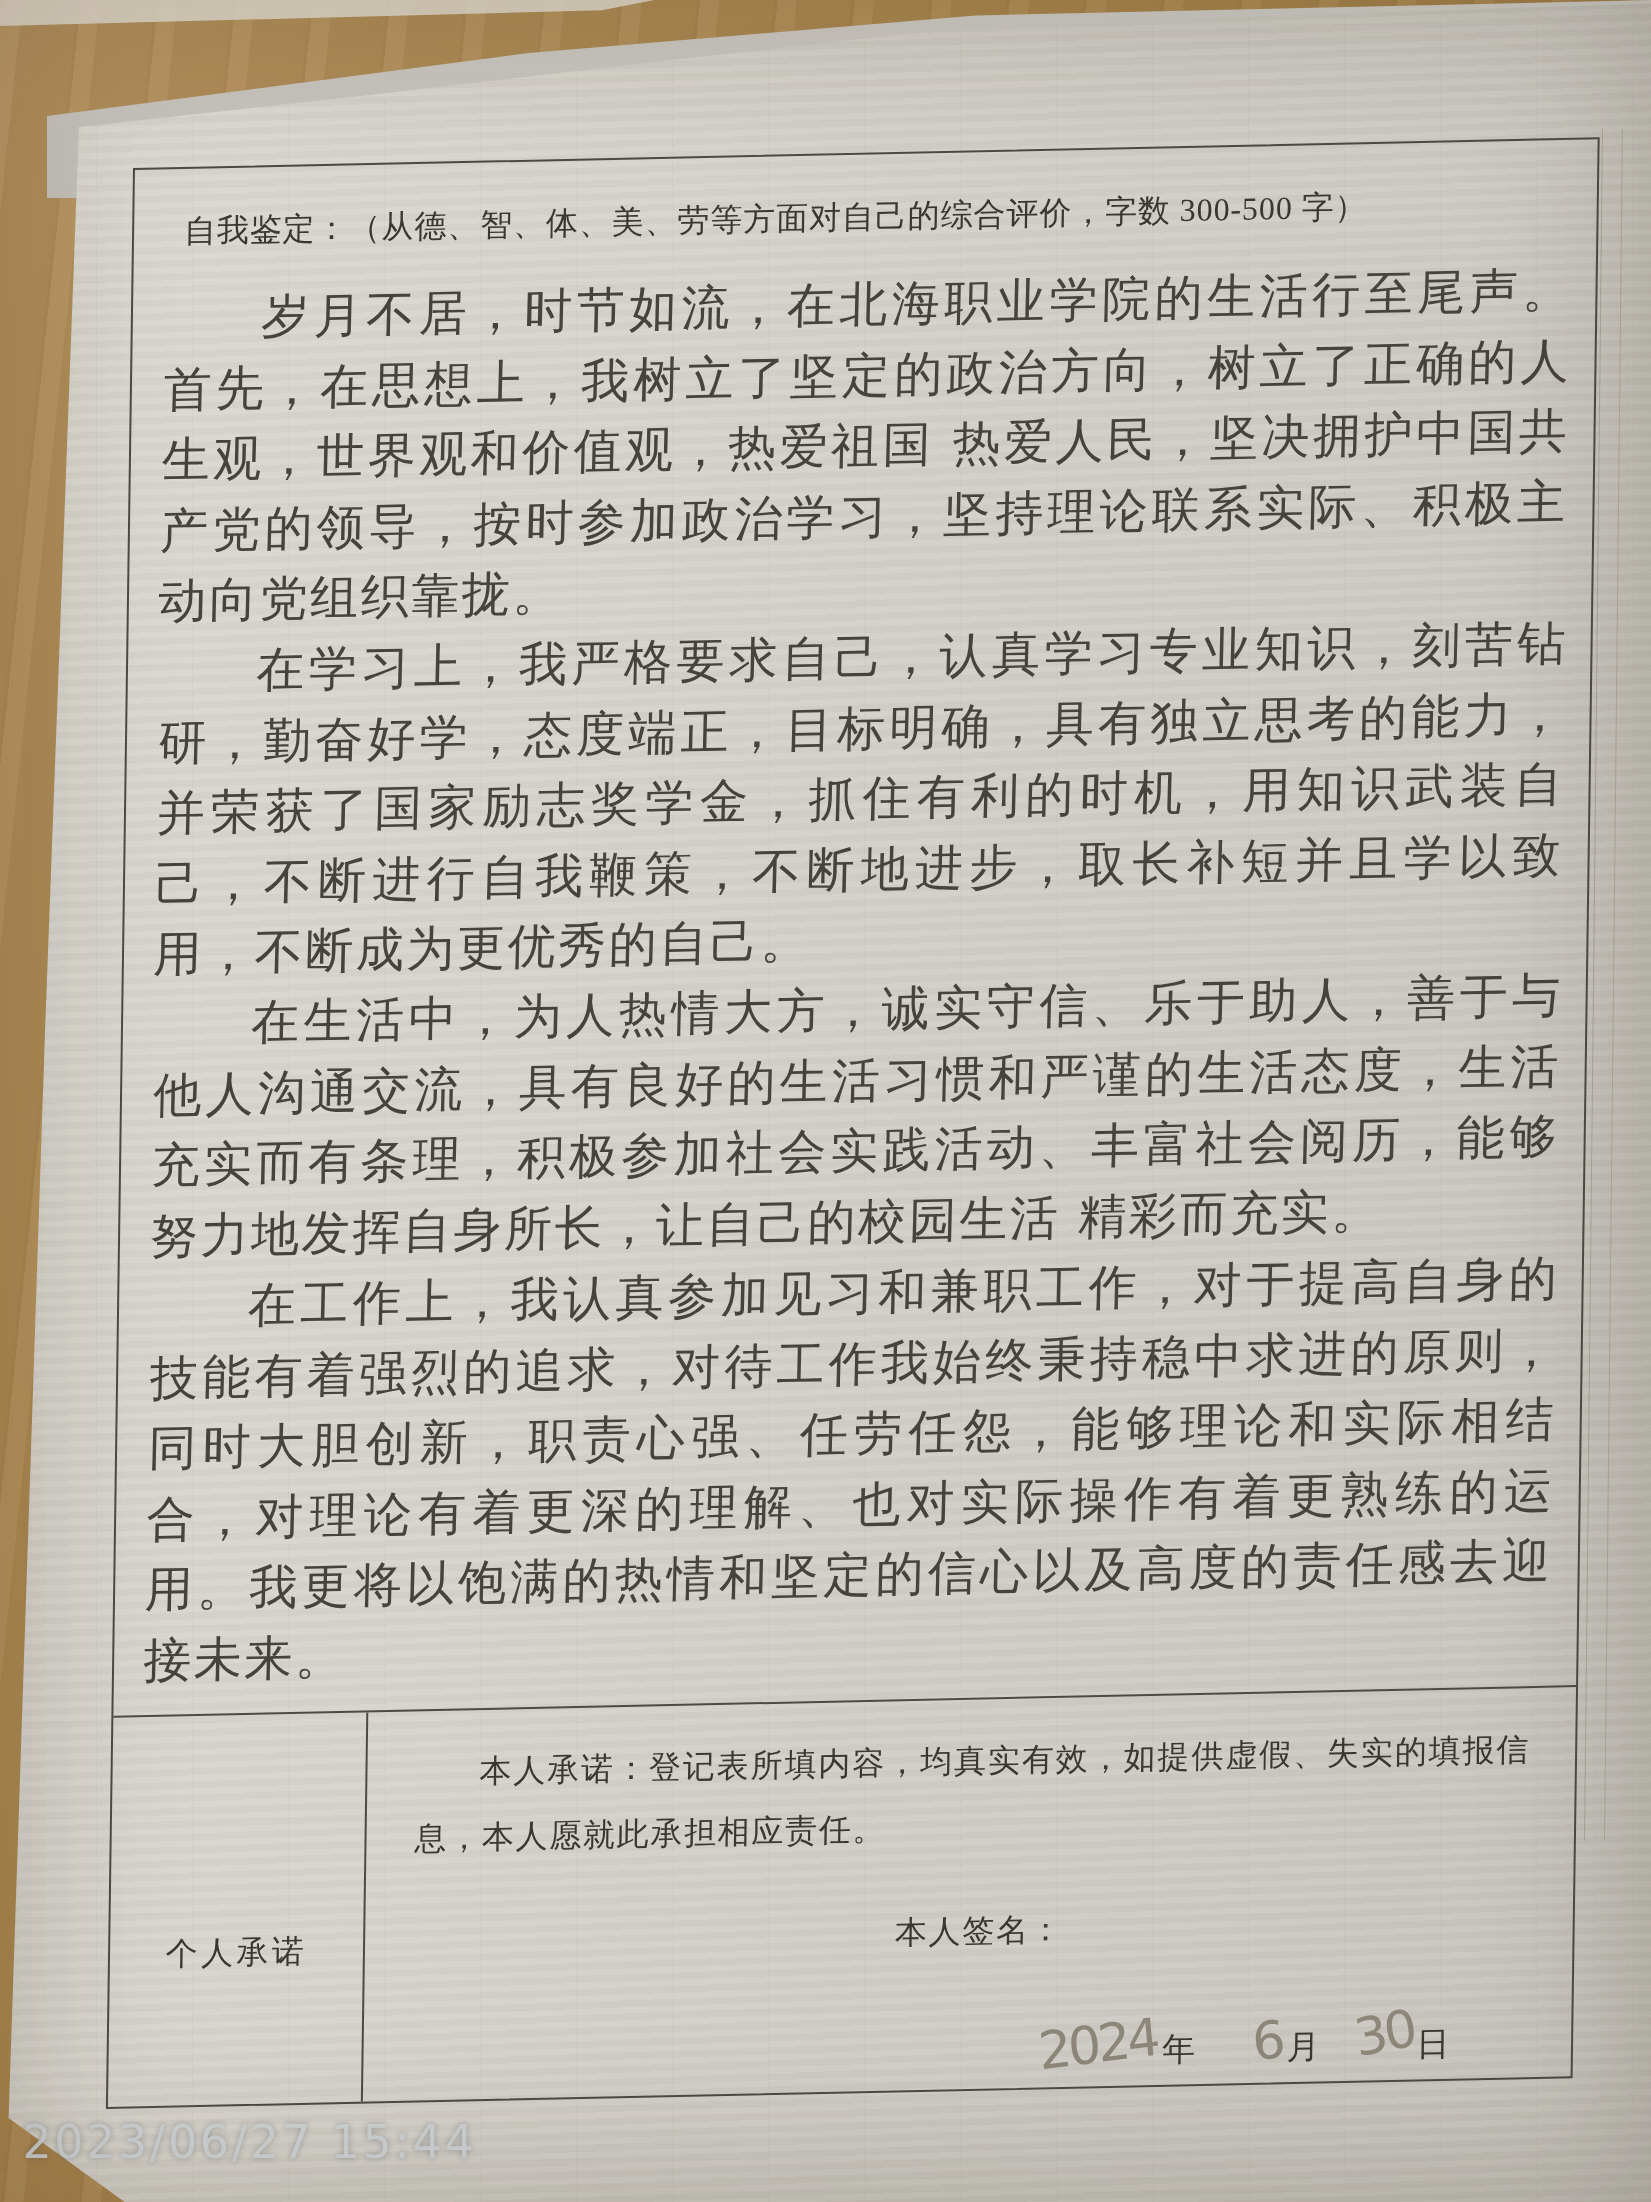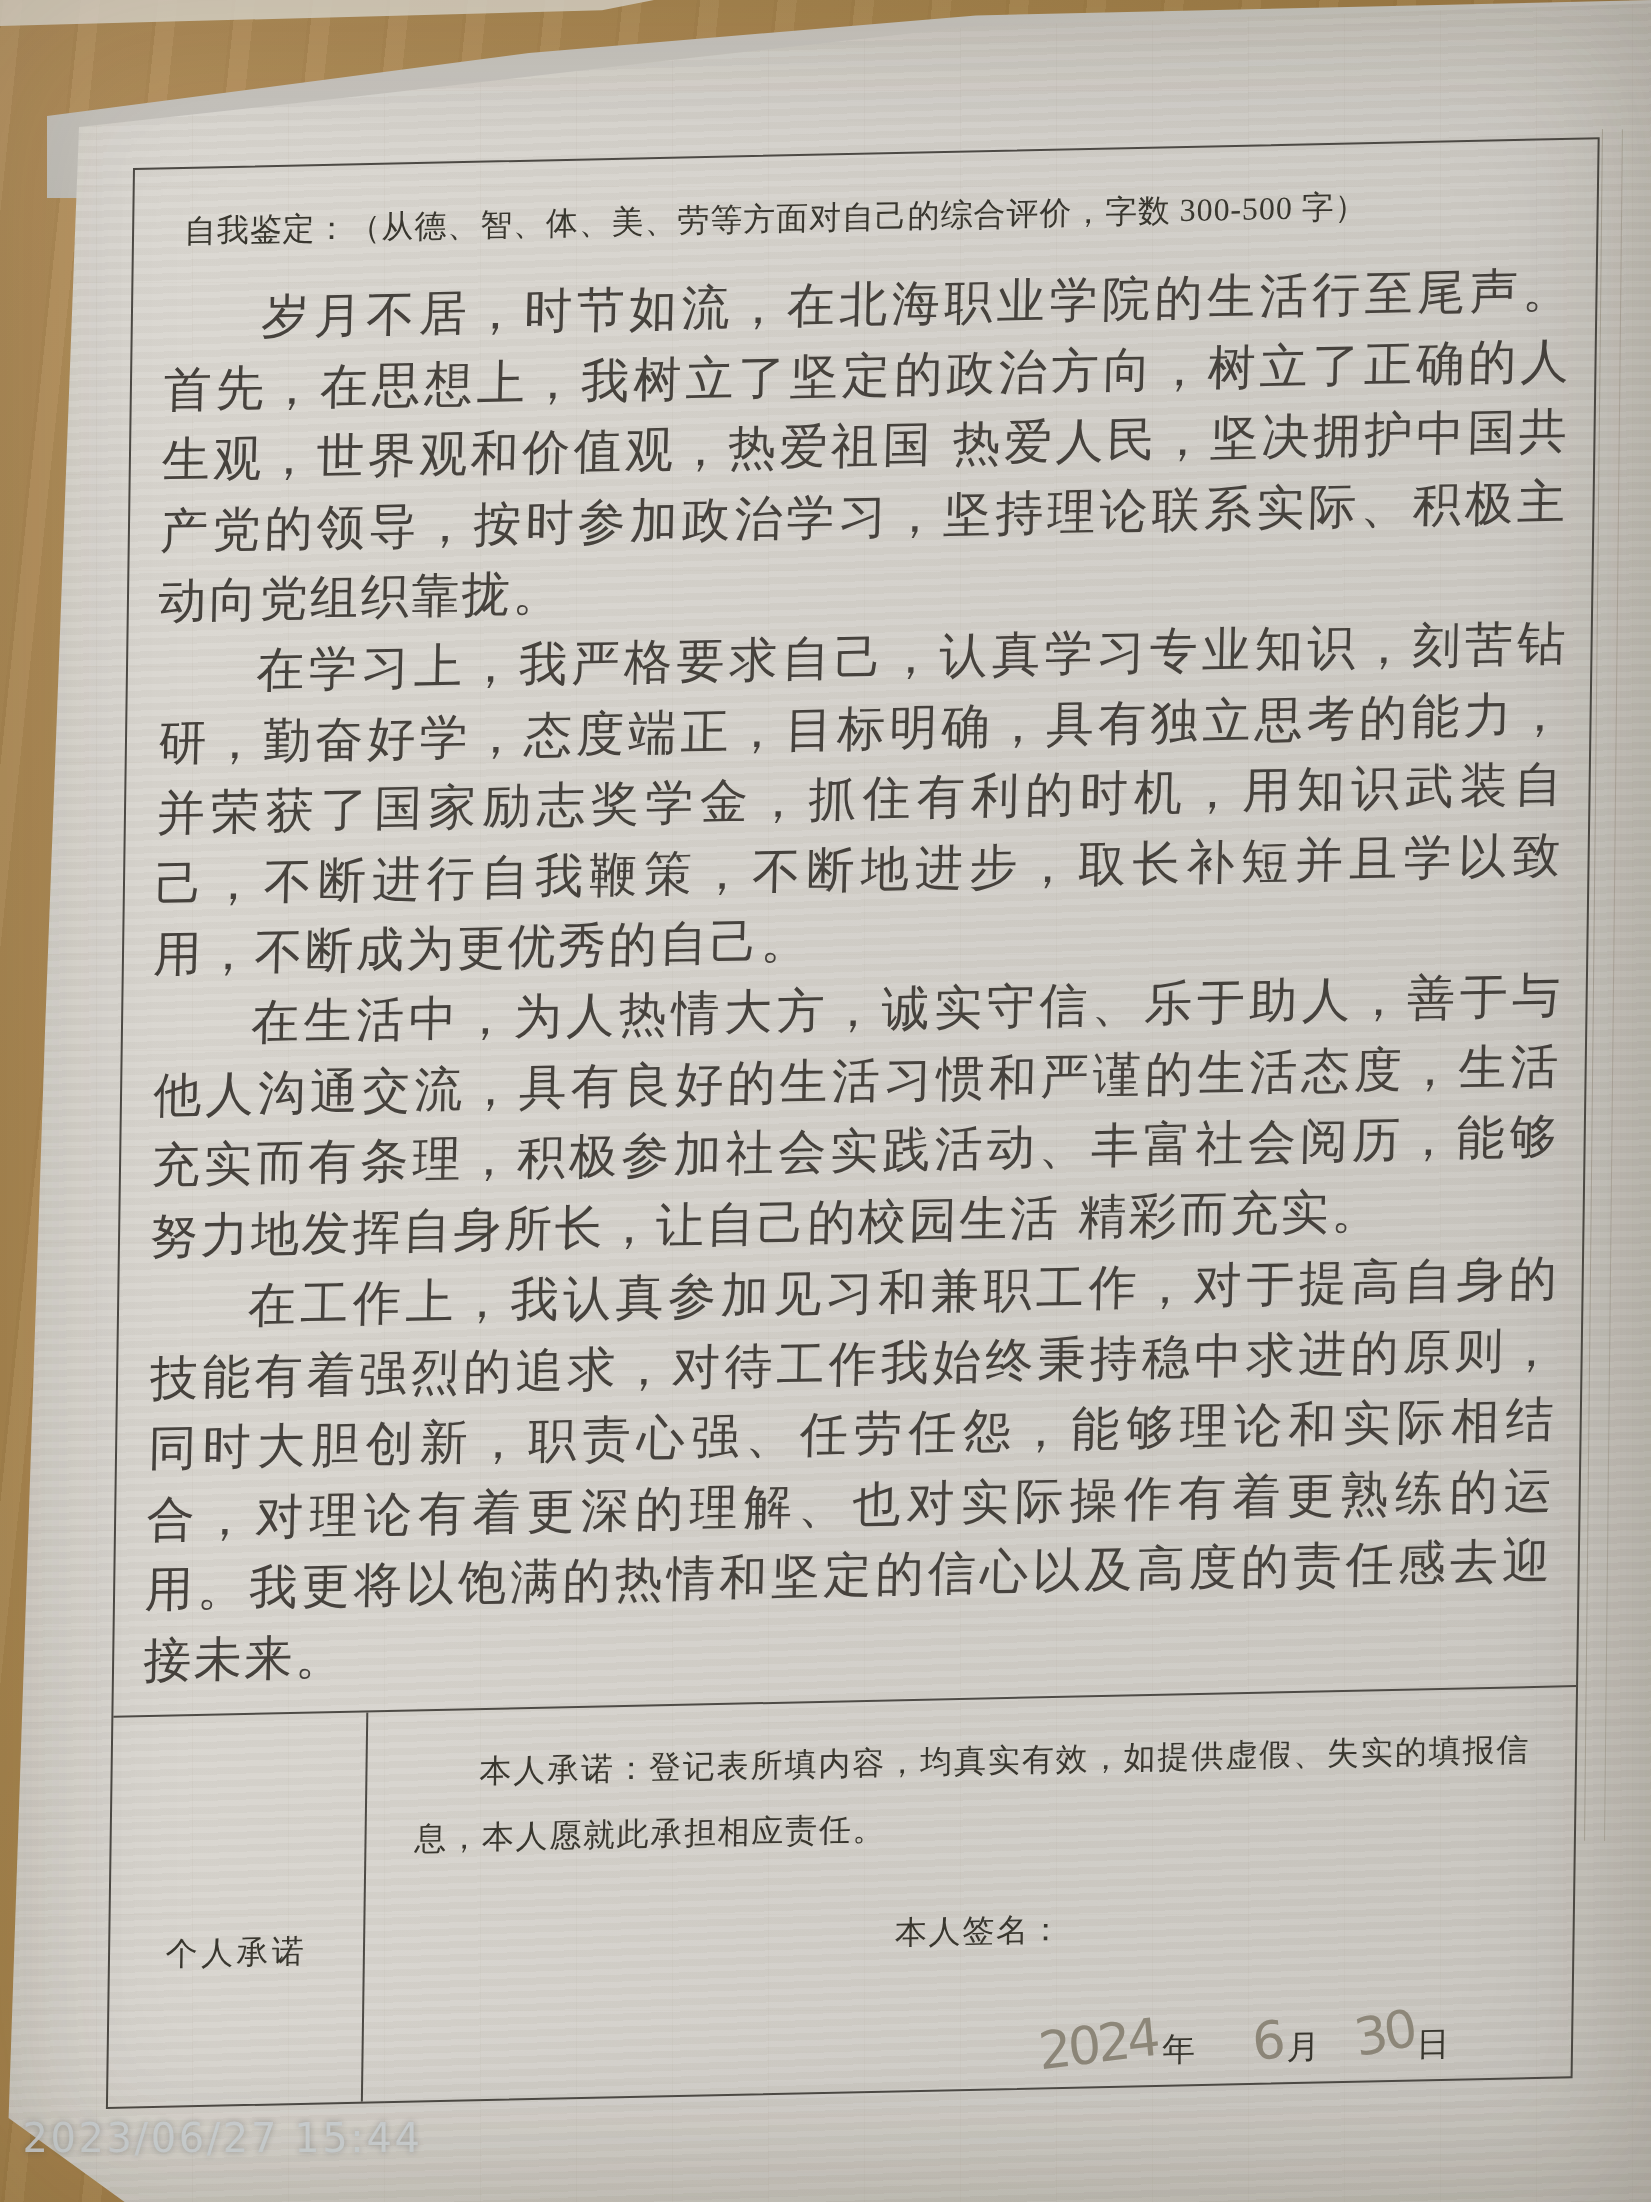--- a/index.html
+++ b/index.html
@@ -105,21 +105,21 @@
     transform:rotate(-6deg);
     letter-spacing:-3.4px;
   }
   .hand-pencil.year{margin-right:5.2px;}
   .hand-pencil.month{margin:0 5.2px 0 55px;}
   .hand-pencil.day{margin:0 1.7px 0 34px;transform:rotate(-10deg) translateY(-5.2px);}
   
   .timestamp{
     position:absolute;left:22.4px;top:2115px;
     font-family:"DejaVu Sans", sans-serif;
-    font-size:40px;letter-spacing:2.6px;
+    font-size:46px;letter-spacing:2.6px;
     color:#ccd1d4;opacity:.92;
     text-shadow:0 0 6.9px rgba(70,70,70,0.45);
   }
   
   .vignette{position:absolute;inset:0;pointer-events:none;
     box-shadow:inset 0 0 189px rgba(40,30,10,0.16);}
 </style>
 </head>
 <body>
 

